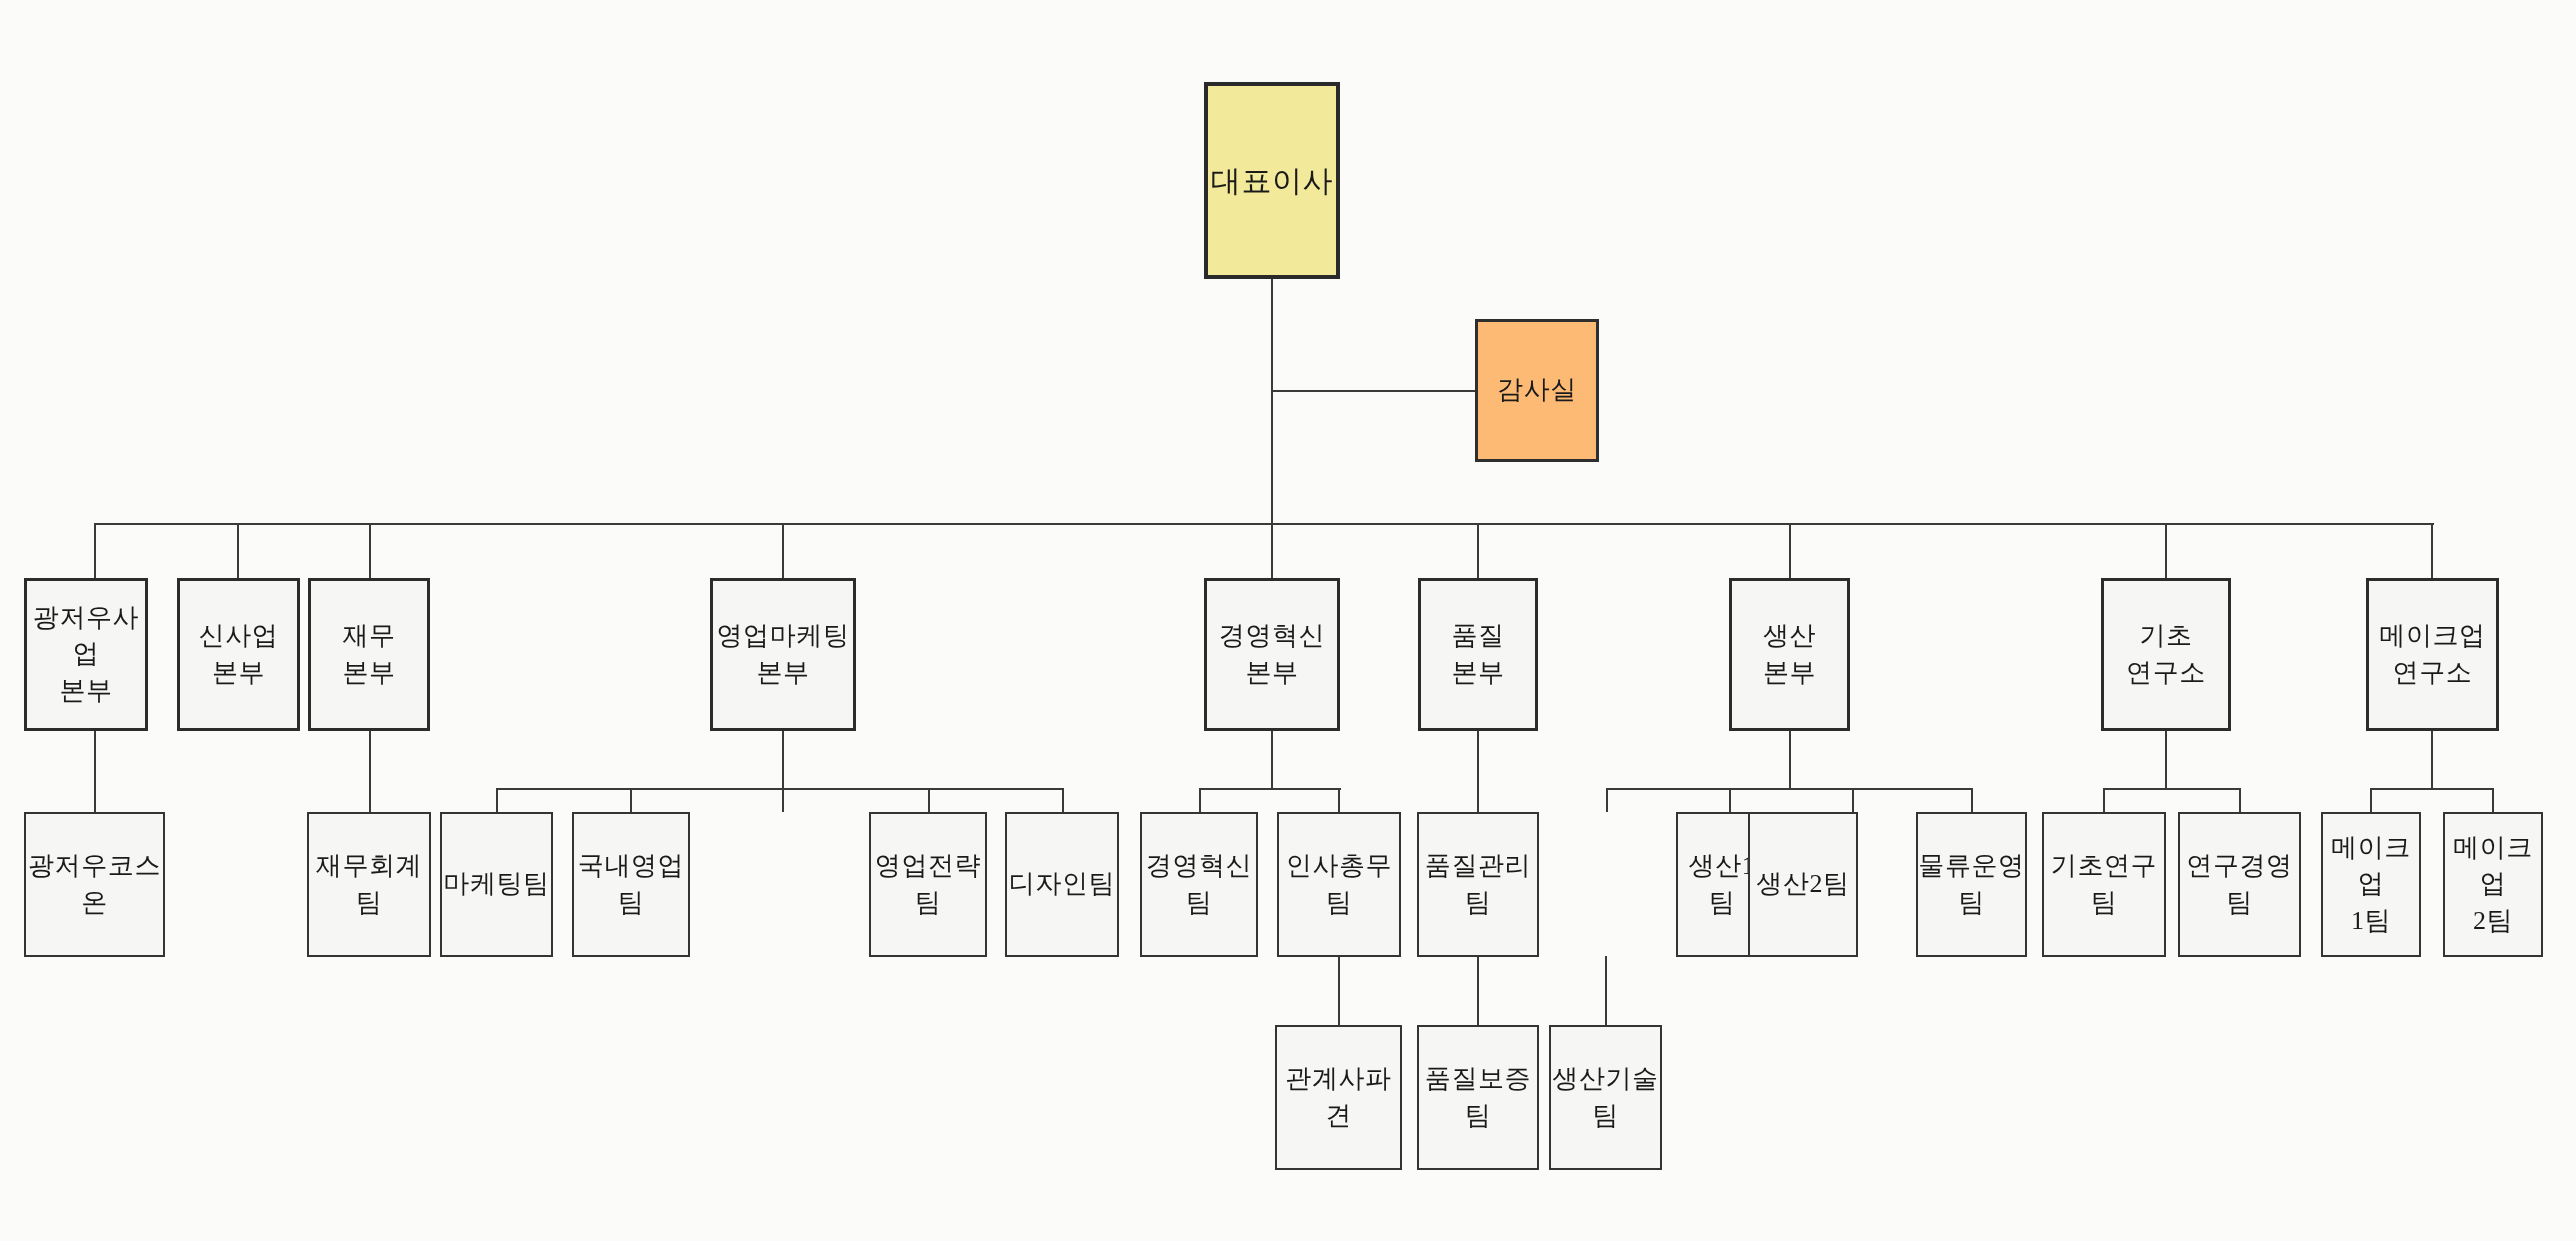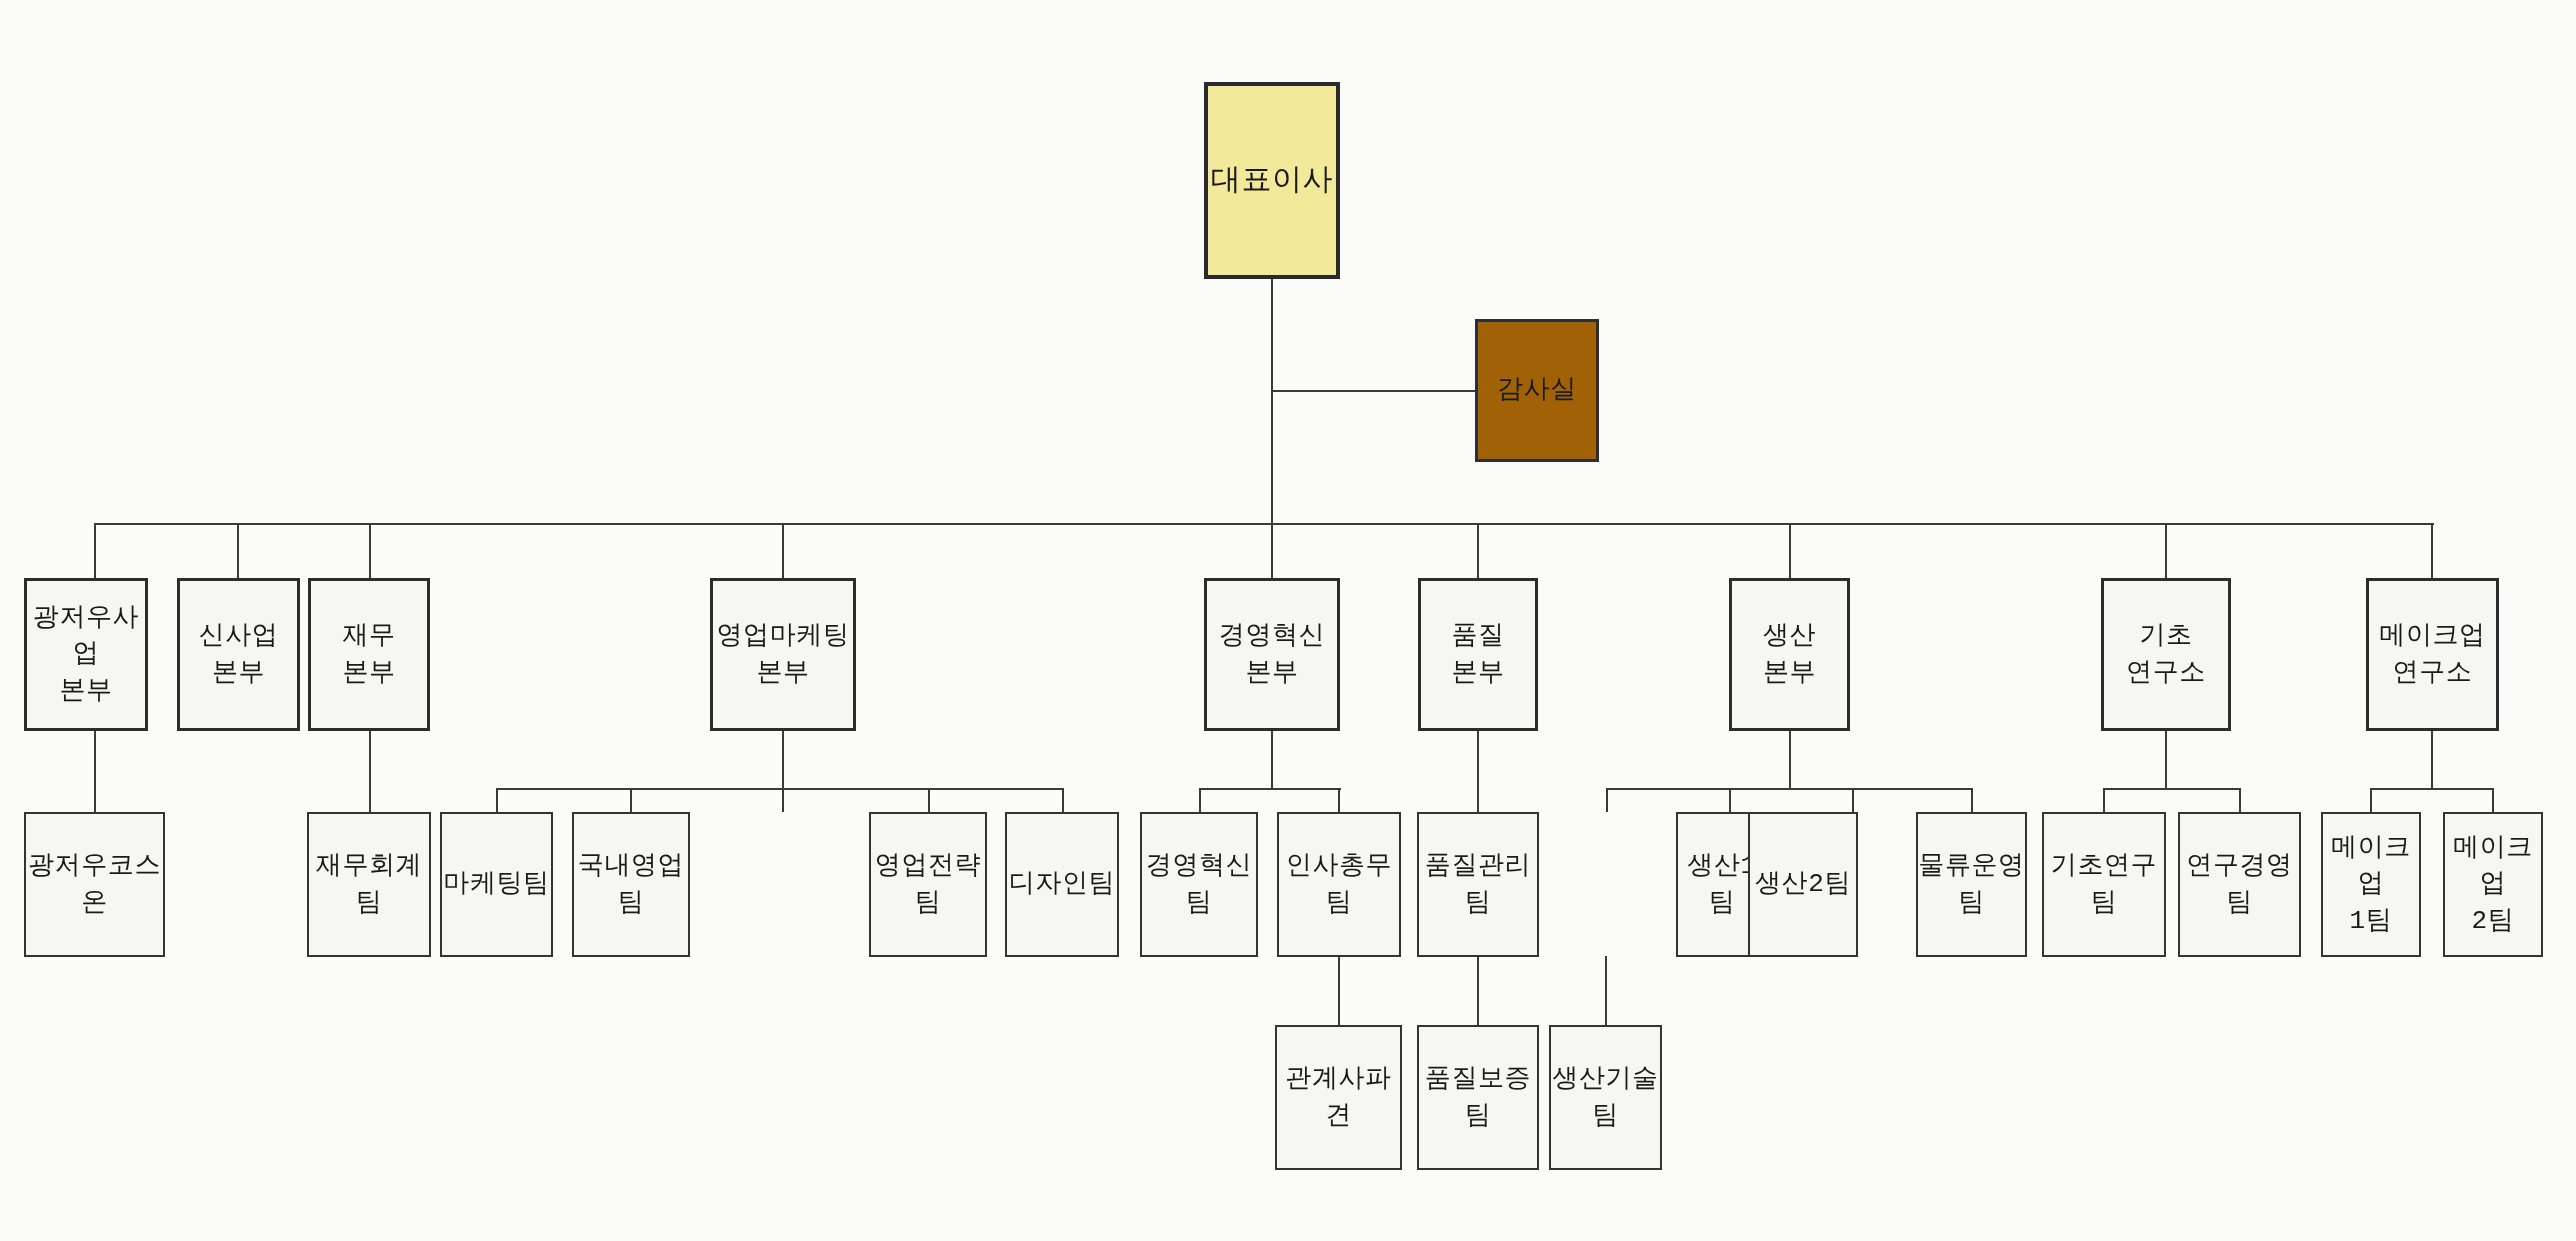--- a/index.html
+++ b/index.html
@@ -1,24 +1,24 @@
 <!DOCTYPE html>
 <html style="font-size:9.5px"><head>
 <meta charset="utf-8">
 <style>
   html,body{margin:0;padding:0;background:#fbfbf9;}
   #canvas{position:relative;width:2576px;height:1242px;background:#fbfbf9;overflow:hidden;
-          font-family:Liberation Mono, monospace;color:#1a1a1a;}
+          font-family:Liberation Serif, serif;color:#1a1a1a;}
   .node{position:absolute;display:flex;align-items:center;justify-content:center;
         text-align:center;white-space:pre-line;background:#f6f6f4;
         border:2.4px solid #343434;box-sizing:border-box;
         font-size:26px;line-height:1.4;letter-spacing:0.6px;}
   .lv2{border-width:3.6px;border-color:#2c2c2c;}
   .ceo{background:#f2ea9a;border-width:4.1px;border-color:#2a2a2a;font-size:30px;}
-  .audit{background:#a16207;border-width:3.6px;border-color:#2e2e2e;}
+  .audit{background:#fdba74;border-width:3.6px;border-color:#2e2e2e;}
   .hline,.vline{position:absolute;background:#3a3a3a;}
   .hline{height:1.8px;}
   .vline{width:1.8px;}
 </style>
 </head>
 <body>
 
 <div id="canvas">
 
   <div class="vline" style="left:1271px;top:279px;height:244px"></div>

